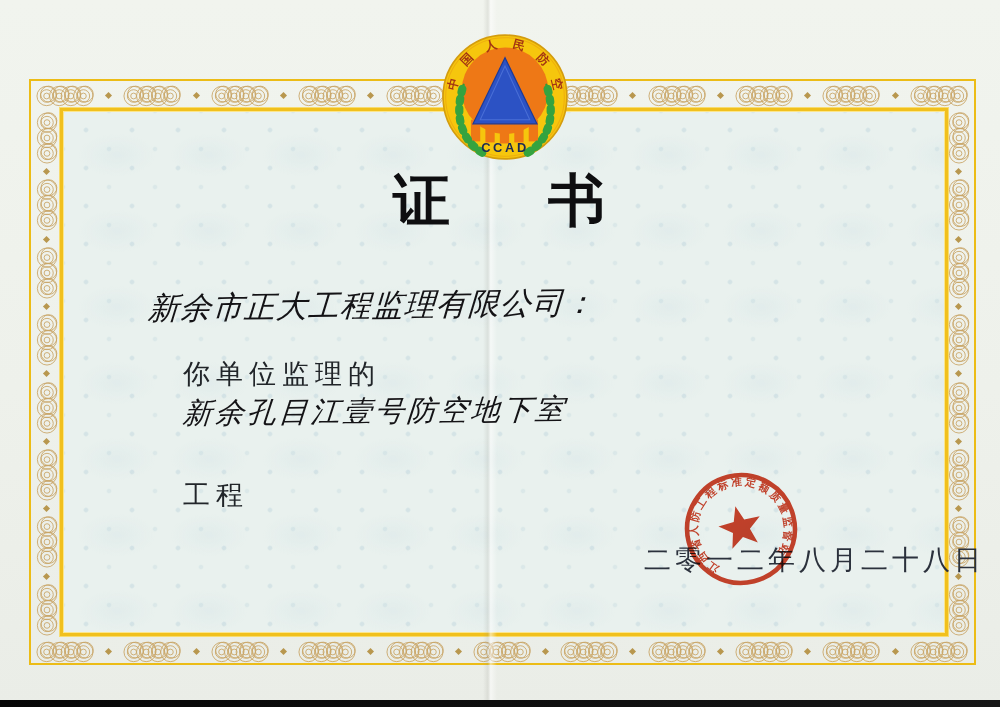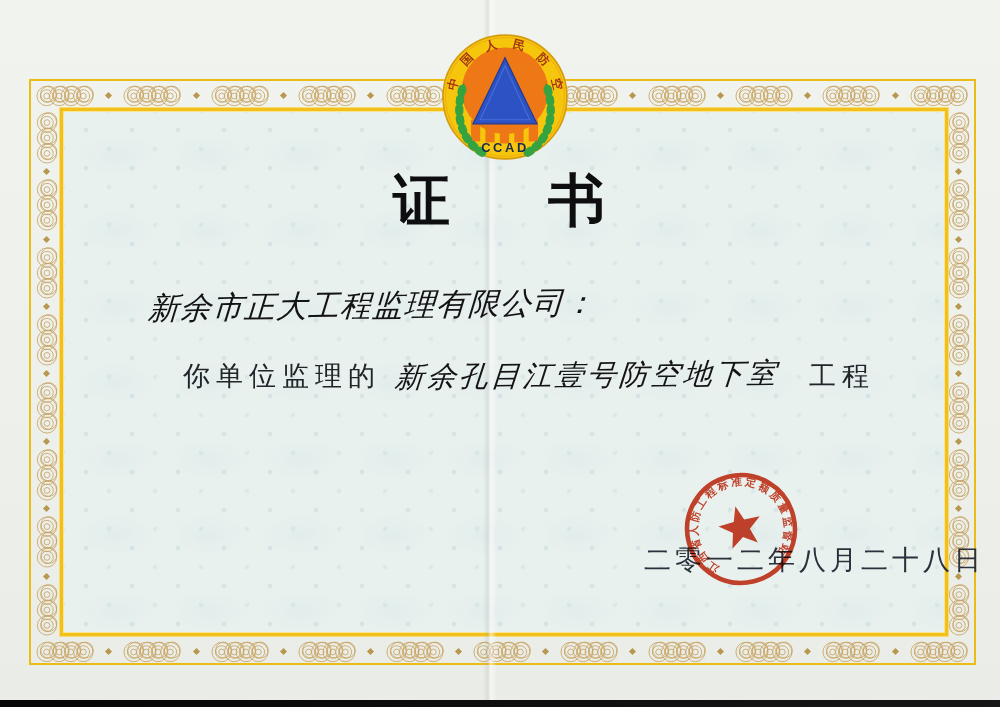--- a/index.html
+++ b/index.html
@@ -36,24 +36,24 @@
 
   
   .title{position:absolute;left:0;top:163px;width:1000px;display:flex;justify-content:center;gap:96px;
          font-size:57px;font-weight:bold;color:#0e0e10;z-index:3;letter-spacing:2px;}
   .certno{position:absolute;left:614px;top:263px;font-size:19px;font-weight:bold;color:#1b2533;z-index:3;letter-spacing:1px;}
   .certno .val{letter-spacing:2px;}
   .hand{font-style:italic;color:#141316;}
   .recipient{position:absolute;left:148px;top:288px;font-size:31px;z-index:3;letter-spacing:1px;
              transform:rotate(-0.8deg) skewX(-4deg);transform-origin:left;}
   .bodyline{position:absolute;color:#212529;font-size:27px;z-index:3;}
-  .l1{left:150px;top:356px;width:740px;display:flex;align-items:baseline;}
+  .l1{left:150px;top:356px;width:740px;display:flex;align-items:baseline;flex-direction:column;}
   .l1 .pre{margin-left:33px;letter-spacing:6px;}
   .l1 .proj{margin-left:14px;font-size:29px;letter-spacing:3px;transform:rotate(-0.6deg) skewX(-5deg);}
-  .l1 .suf{margin-left:30px;letter-spacing:6px;}
+  .l1 .suf{margin-left:30px;letter-spacing:6px;margin-top:45px;}
   .l2{left:142px;top:403px;letter-spacing:2.5px;}
   .l3{left:199px;top:449px;letter-spacing:8px;}
   .date{position:absolute;left:644px;top:542px;font-size:27px;color:#2b313c;letter-spacing:4px;z-index:4;}
 
   
   .seal{position:absolute;left:680px;top:468px;width:122px;height:122px;z-index:5;
         mix-blend-mode:multiply;opacity:.94;transform:rotate(-14deg);}
 </style>
 </head>
 <body>

